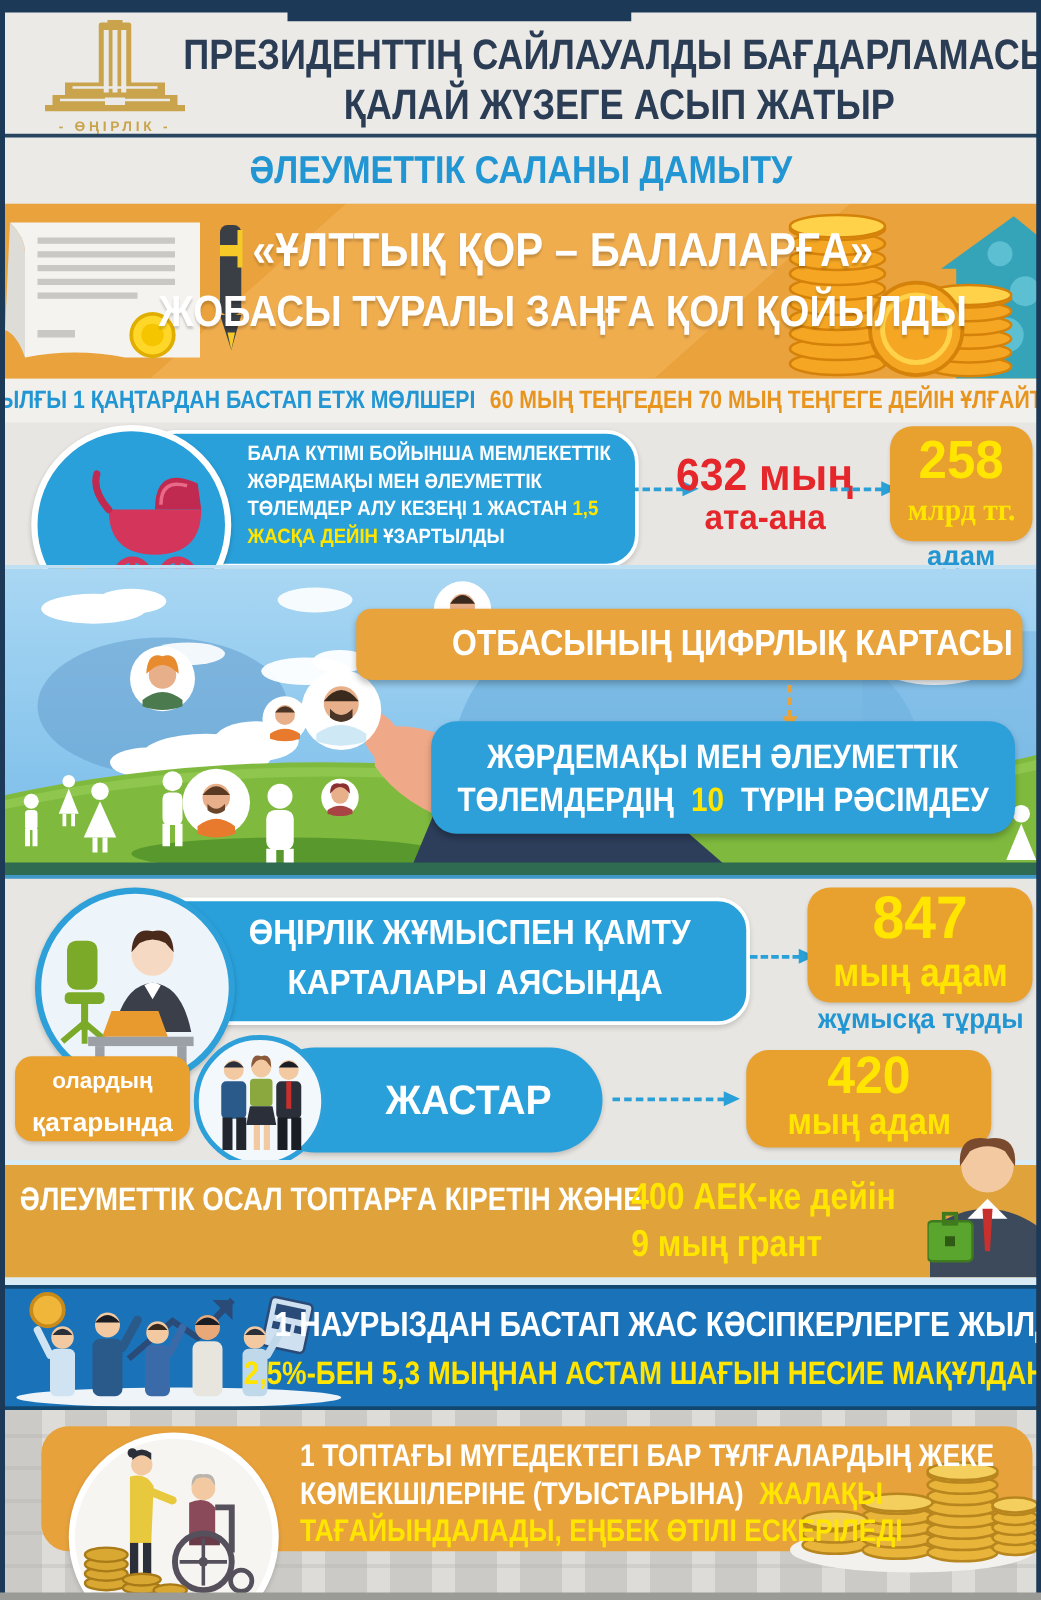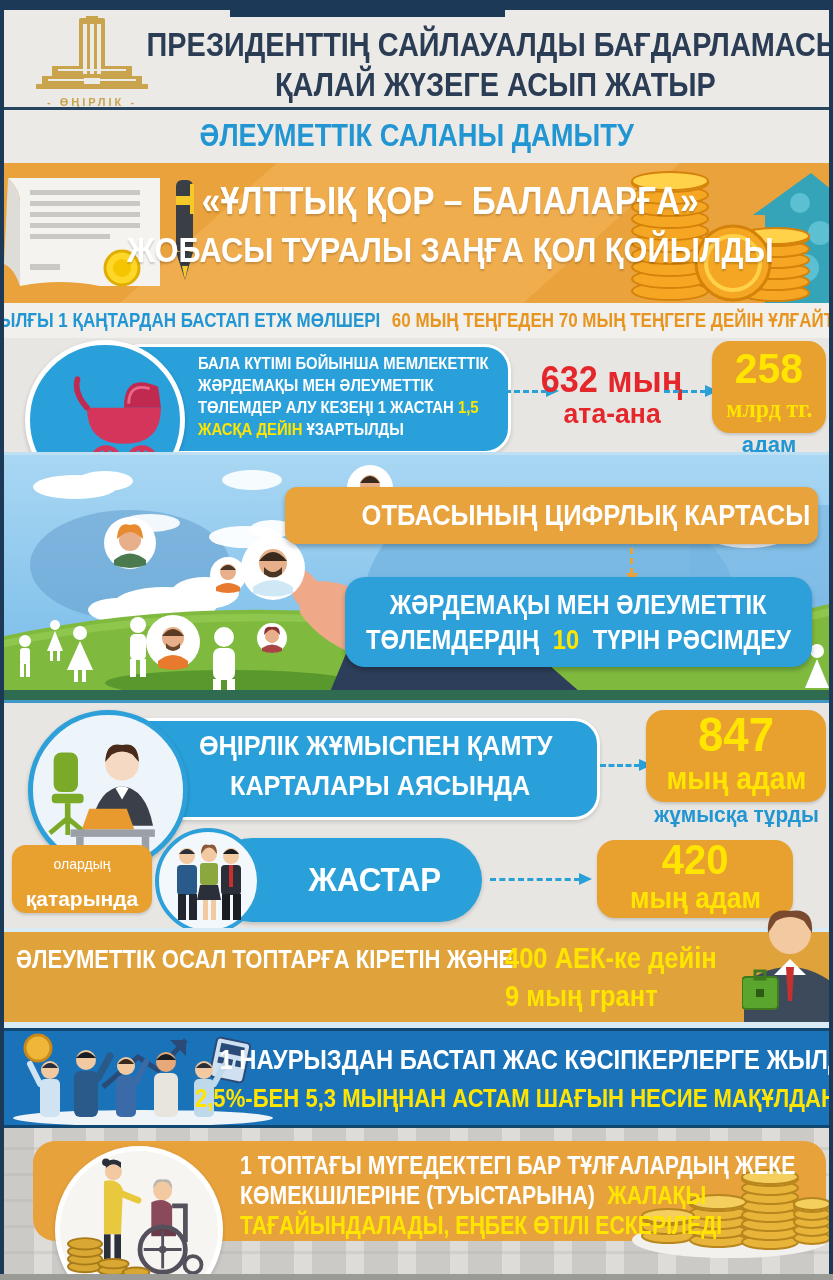--- a/index.html
+++ b/index.html
@@ -363,21 +363,21 @@
   </div>
   <div class="abs flexc" style="left:646px;top:760px;width:180px;height:36px;">
     <span class="nowrap cx88 yellow" style="font-size:32px;font-weight:800;">мың адам</span>
   </div>
   <div class="abs flexc" style="left:640px;top:802px;width:193px;height:26px;">
     <span class="nowrap cx95 blue" style="font-size:22px;font-weight:800;">жұмысқа тұрды</span>
   </div>
 
   <div class="abs orangebox" style="left:12px;top:845px;width:140px;height:68px;border-radius:14px;"></div>
   <div class="abs flexc" style="left:12px;top:850px;width:140px;height:28px;">
-    <span class="nowrap white" style="font-size:14px;font-weight:400;">олардың</span>
+    <span class="nowrap white" style="font-size:18px;font-weight:700;">олардың</span>
   </div>
   <div class="abs flexc" style="left:12px;top:878px;width:140px;height:28px;">
     <span class="nowrap white" style="font-size:21px;font-weight:800;margin-top:13px;">қатарында</span>
   </div>
 
   <div class="abs" style="left:210px;top:838px;width:272px;height:84px;background:#29a0da;border-radius:42px;
               box-shadow:0 2px 4px rgba(0,0,0,.18);"></div>
   <div class="abs flexc" style="left:268px;top:838px;width:214px;height:84px;">
     <span class="nowrap cx95 white" style="font-size:33px;font-weight:800;">ЖАСТАР</span>
   </div>

